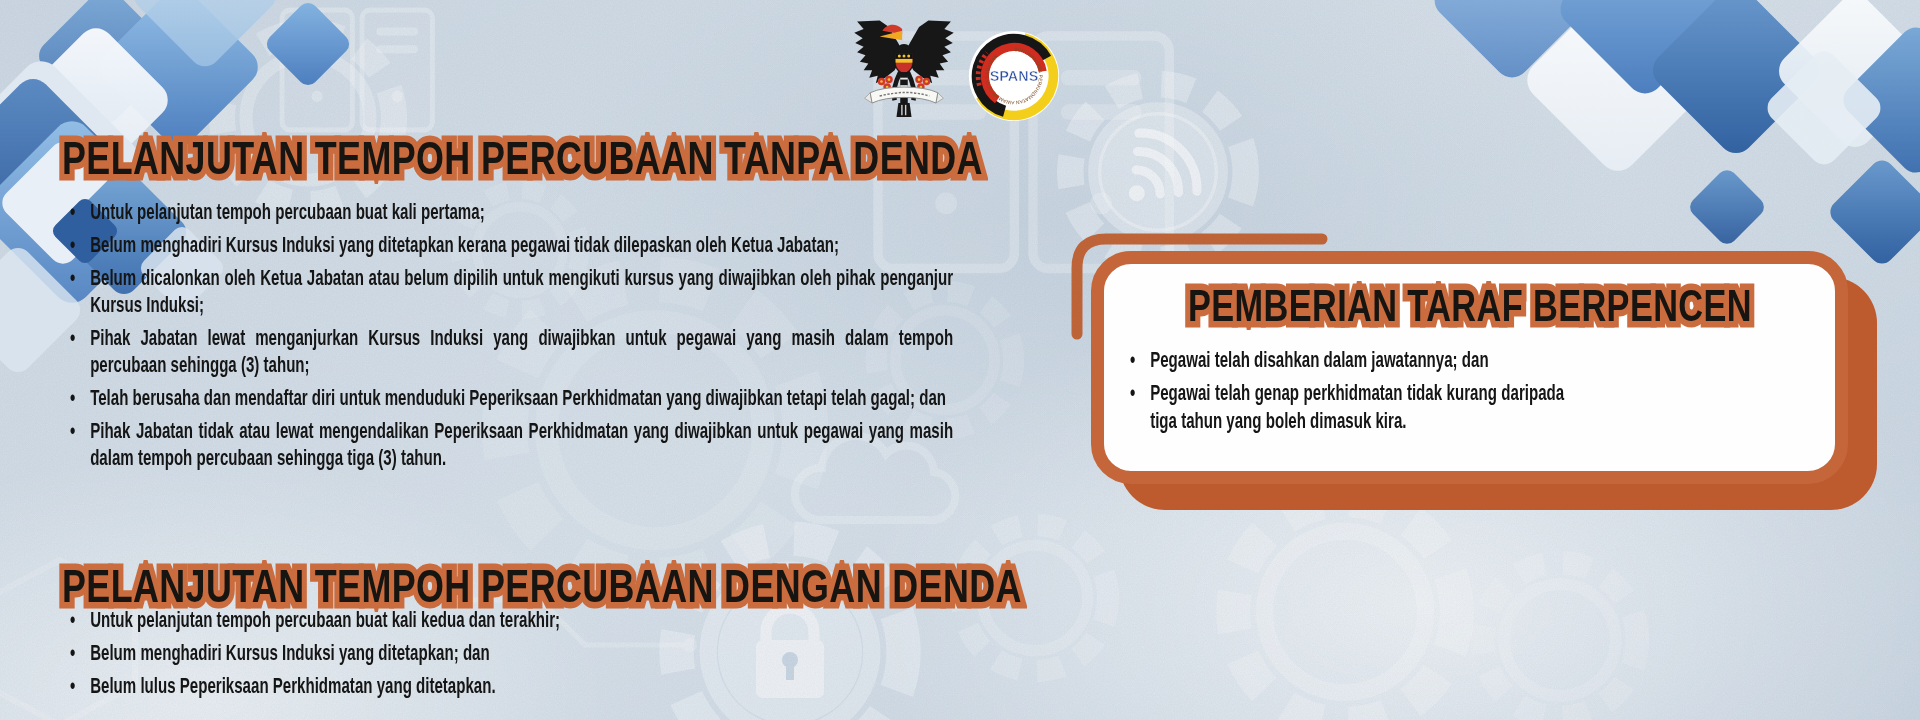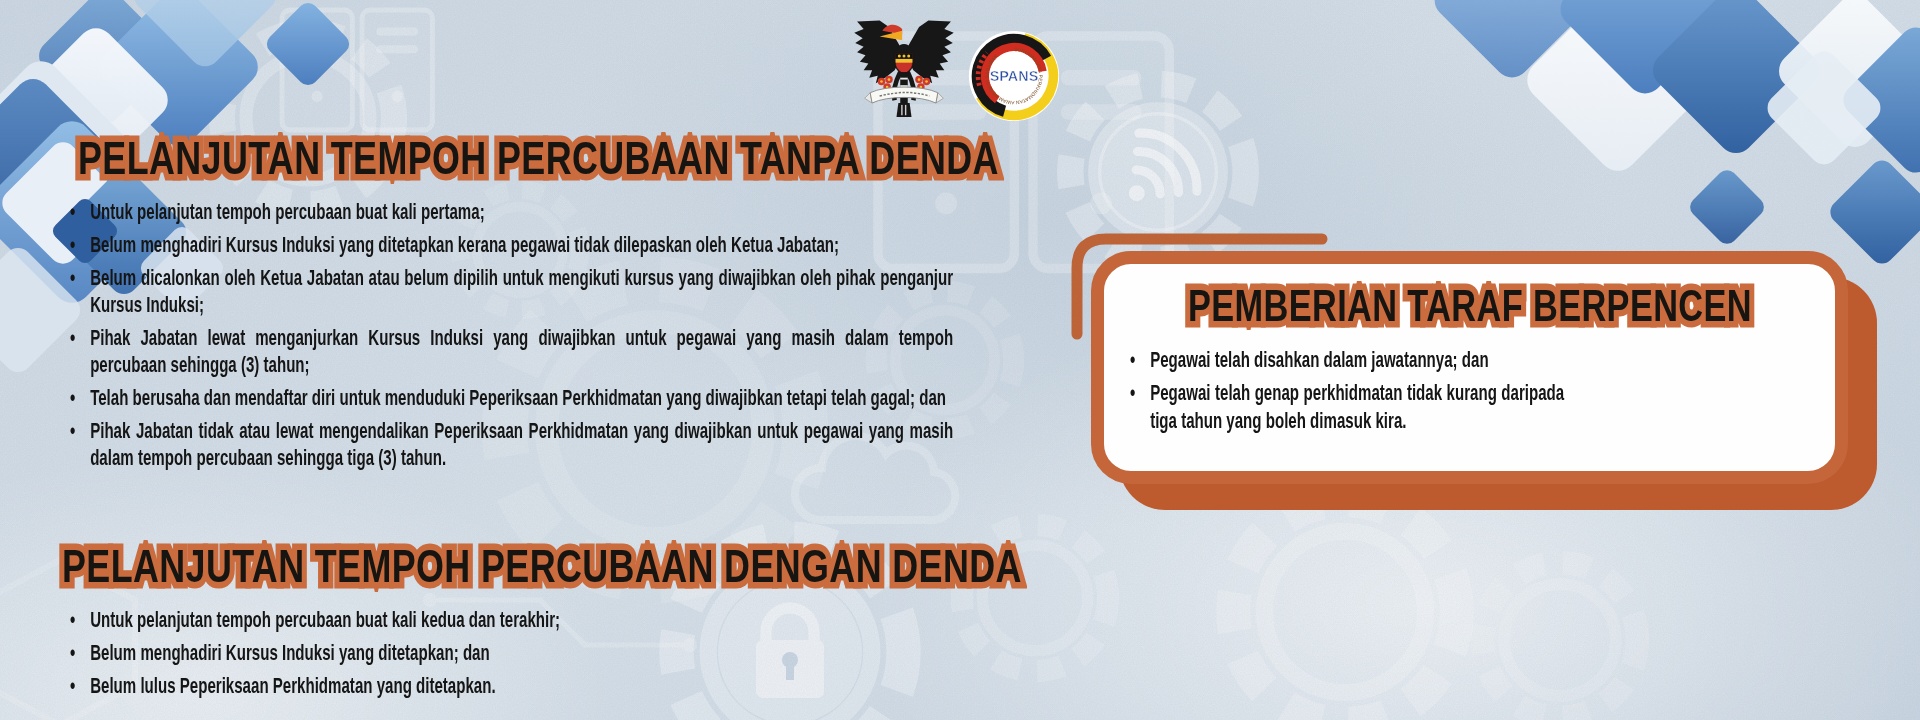--- a/index.html
+++ b/index.html
@@ -205,33 +205,33 @@
       <circle cx="50" cy="50" r="30" stroke="#d02c20" stroke-width="9" stroke-dasharray="118 71" transform="rotate(125 50 50)"></circle>
       <path d="M14,60 A36,36 0 0 1 22,26" stroke="#d02c20" stroke-width="5" stroke-dasharray="3 3"></path>
     </g>
     <circle cx="50" cy="50" r="26" fill="#ffffff"></circle>
     <text font-size="5.2" fill="#7a4a20" font-family="Liberation Sans, sans-serif">
       <textPath href="#spansArc">SURUHANJAYA PERKHIDMATAN AWAM NEGERI SARAWAK</textPath>
     </text>
     <text x="50" y="55" text-anchor="middle" font-size="15" font-weight="bold" fill="#2b4da0" stroke="#ffffff" stroke-width=".5" font-family="Liberation Sans, sans-serif">SPANS</text>
   </svg>
 
-  <div class="h-wrap" style="left:78px;top:134px">
+  <div class="h-wrap" style="left:62px;top:134px">
     <span class="h-line" data-text="PELANJUTAN TEMPOH PERCUBAAN TANPA DENDA">PELANJUTAN TEMPOH PERCUBAAN TANPA DENDA</span>
   </div>
   <ul class="blist list-main" style="left:62px;top:198px">
     <li>Untuk pelanjutan tempoh percubaan buat kali pertama;</li>
     <li>Belum menghadiri Kursus Induksi yang ditetapkan kerana pegawai tidak dilepaskan oleh Ketua Jabatan;</li>
     <li>Belum dicalonkan oleh Ketua Jabatan atau belum dipilih untuk mengikuti kursus yang diwajibkan oleh pihak penganjur Kursus Induksi;</li>
     <li>Pihak Jabatan lewat menganjurkan Kursus Induksi yang diwajibkan untuk pegawai yang masih dalam tempoh percubaan sehingga (3) tahun;</li>
     <li>Telah berusaha dan mendaftar diri untuk menduduki Peperiksaan Perkhidmatan yang diwajibkan tetapi telah gagal; dan</li>
     <li>Pihak Jabatan tidak atau lewat mengendalikan Peperiksaan Perkhidmatan yang diwajibkan untuk pegawai yang masih dalam tempoh percubaan sehingga tiga (3) tahun.</li>
   </ul>
 
-  <div class="h-wrap" style="left:62px;top:542px">
+  <div class="h-wrap" style="left:62px;top:562px">
     <span class="h-line" data-text="PELANJUTAN TEMPOH PERCUBAAN DENGAN DENDA">PELANJUTAN TEMPOH PERCUBAAN DENGAN DENDA</span>
   </div>
   <ul class="blist list-main" style="left:62px;top:606px">
     <li>Untuk pelanjutan tempoh percubaan buat kali kedua dan terakhir;</li>
     <li>Belum menghadiri Kursus Induksi yang ditetapkan; dan</li>
     <li>Belum lulus Peperiksaan Perkhidmatan yang ditetapkan.</li>
   </ul>
 
   <div class="card-shadow"></div>
   <div class="card-main"></div>

